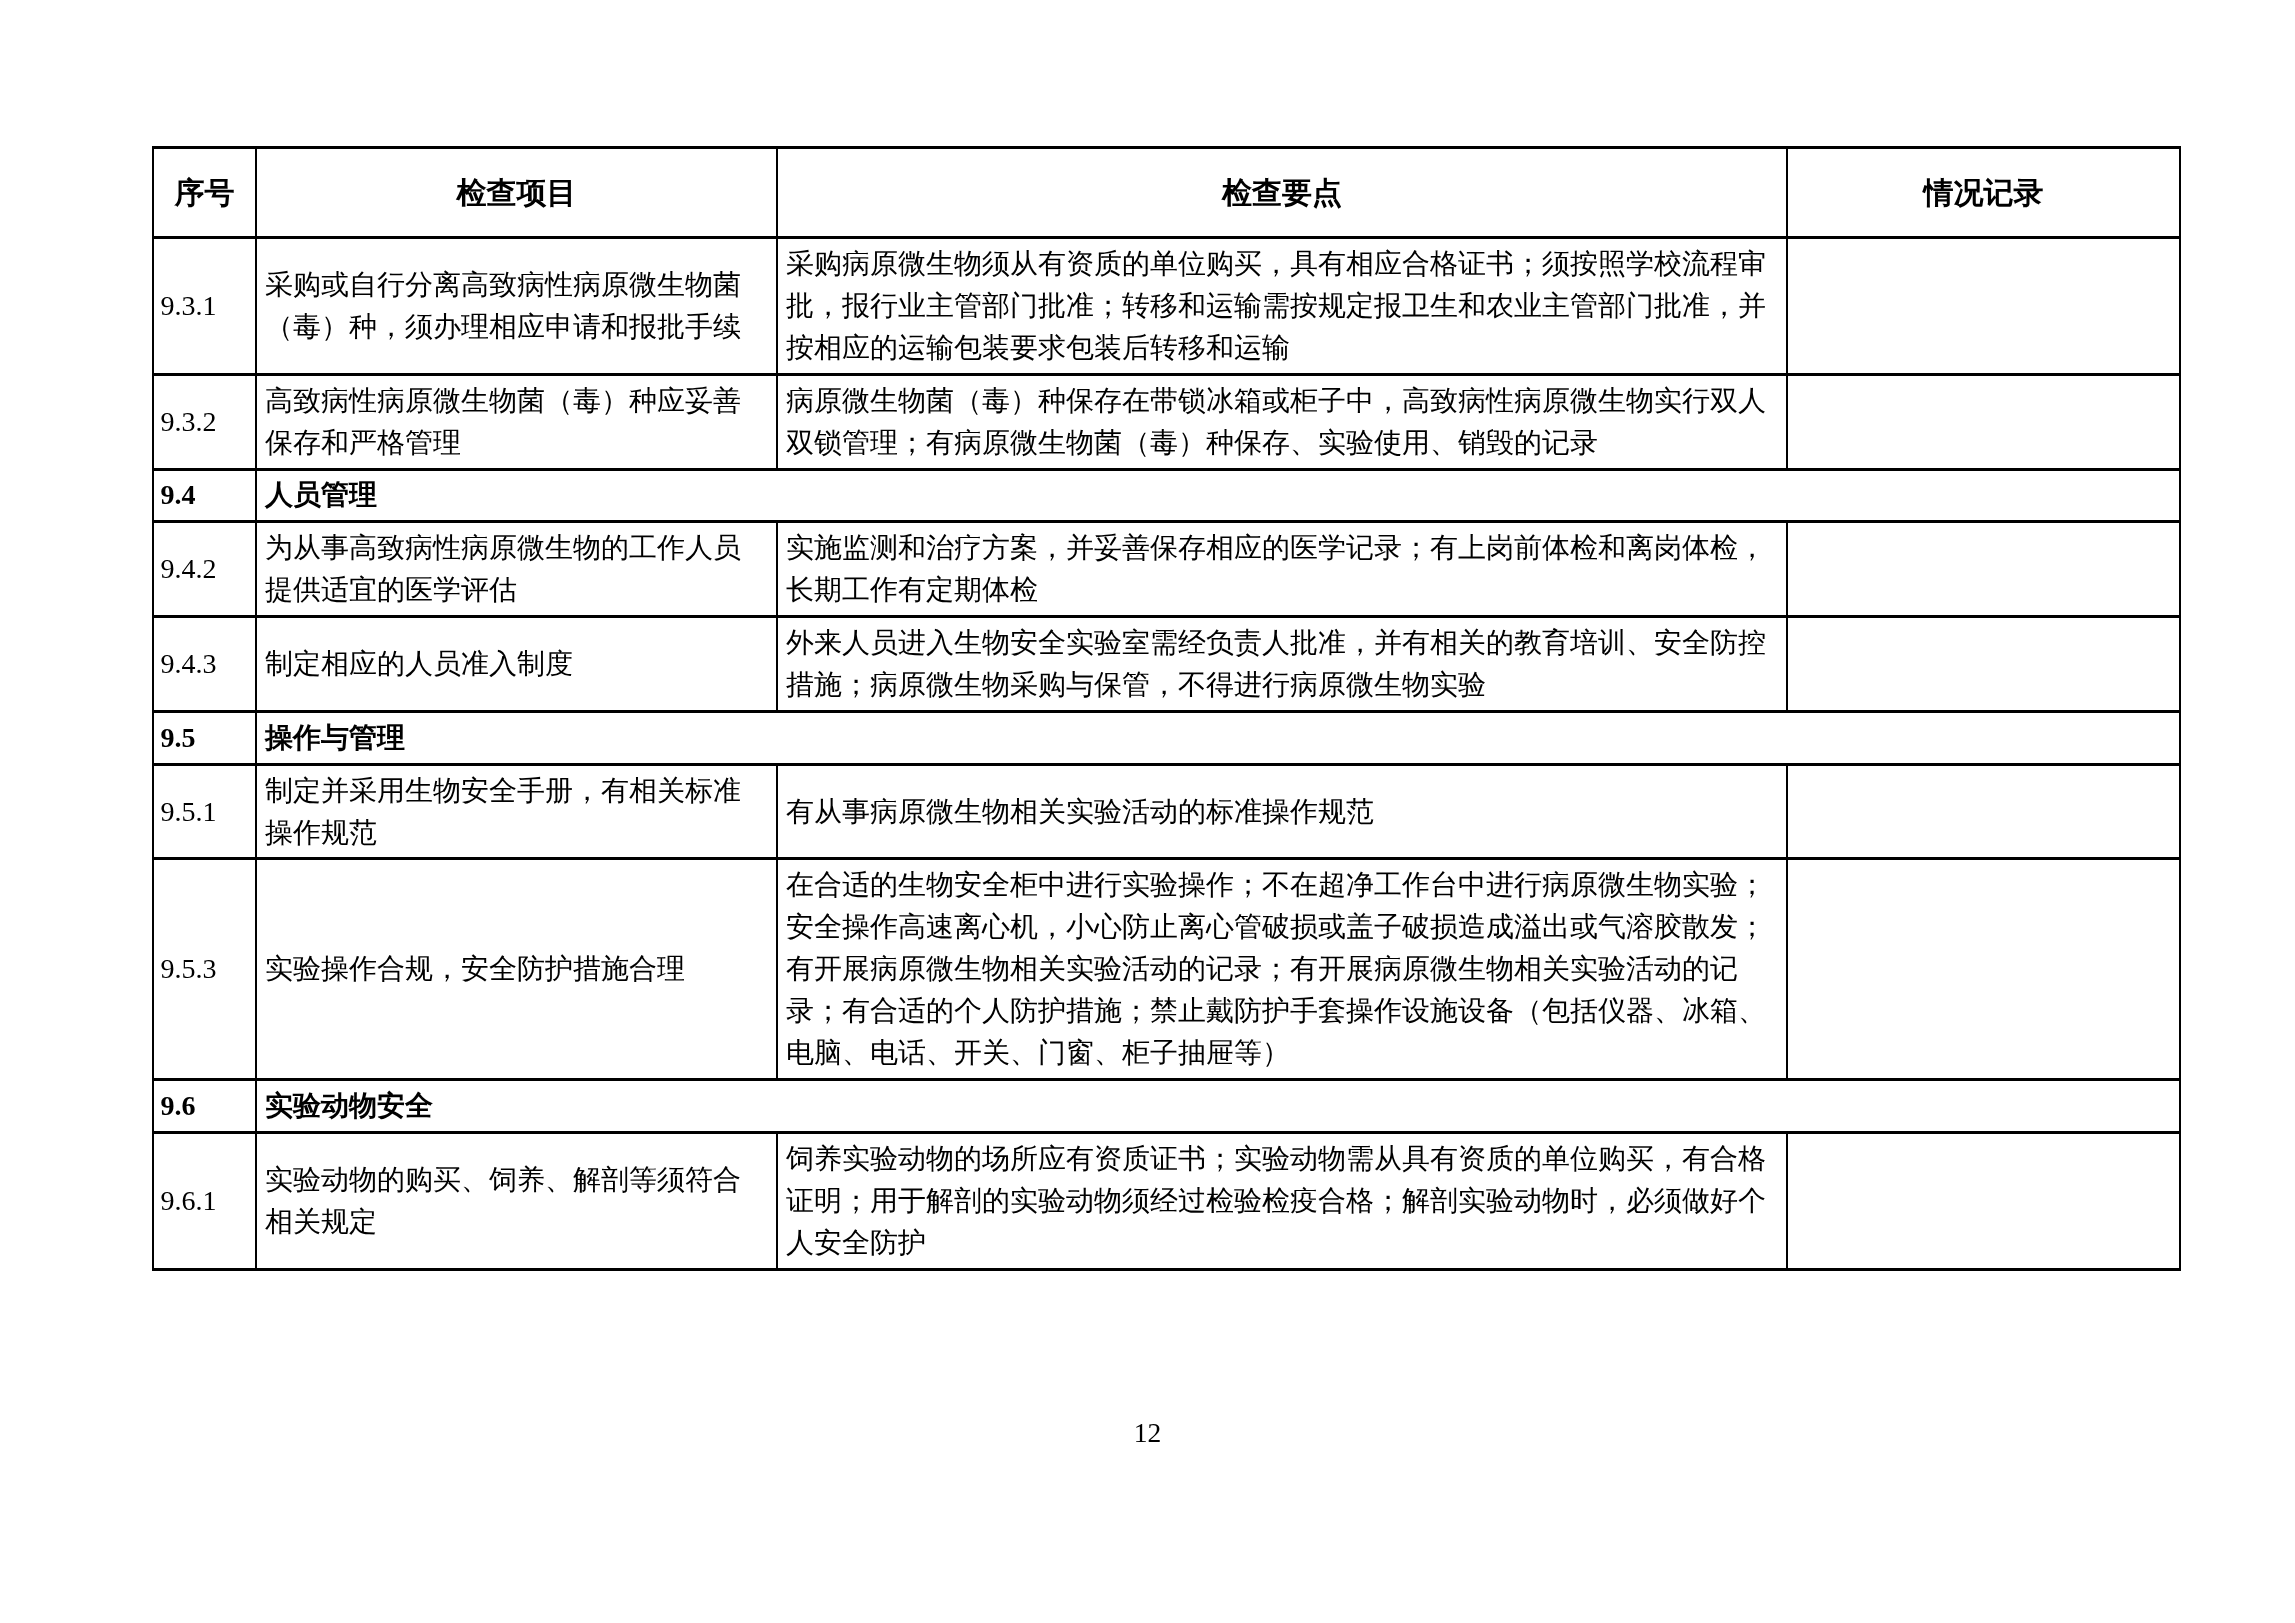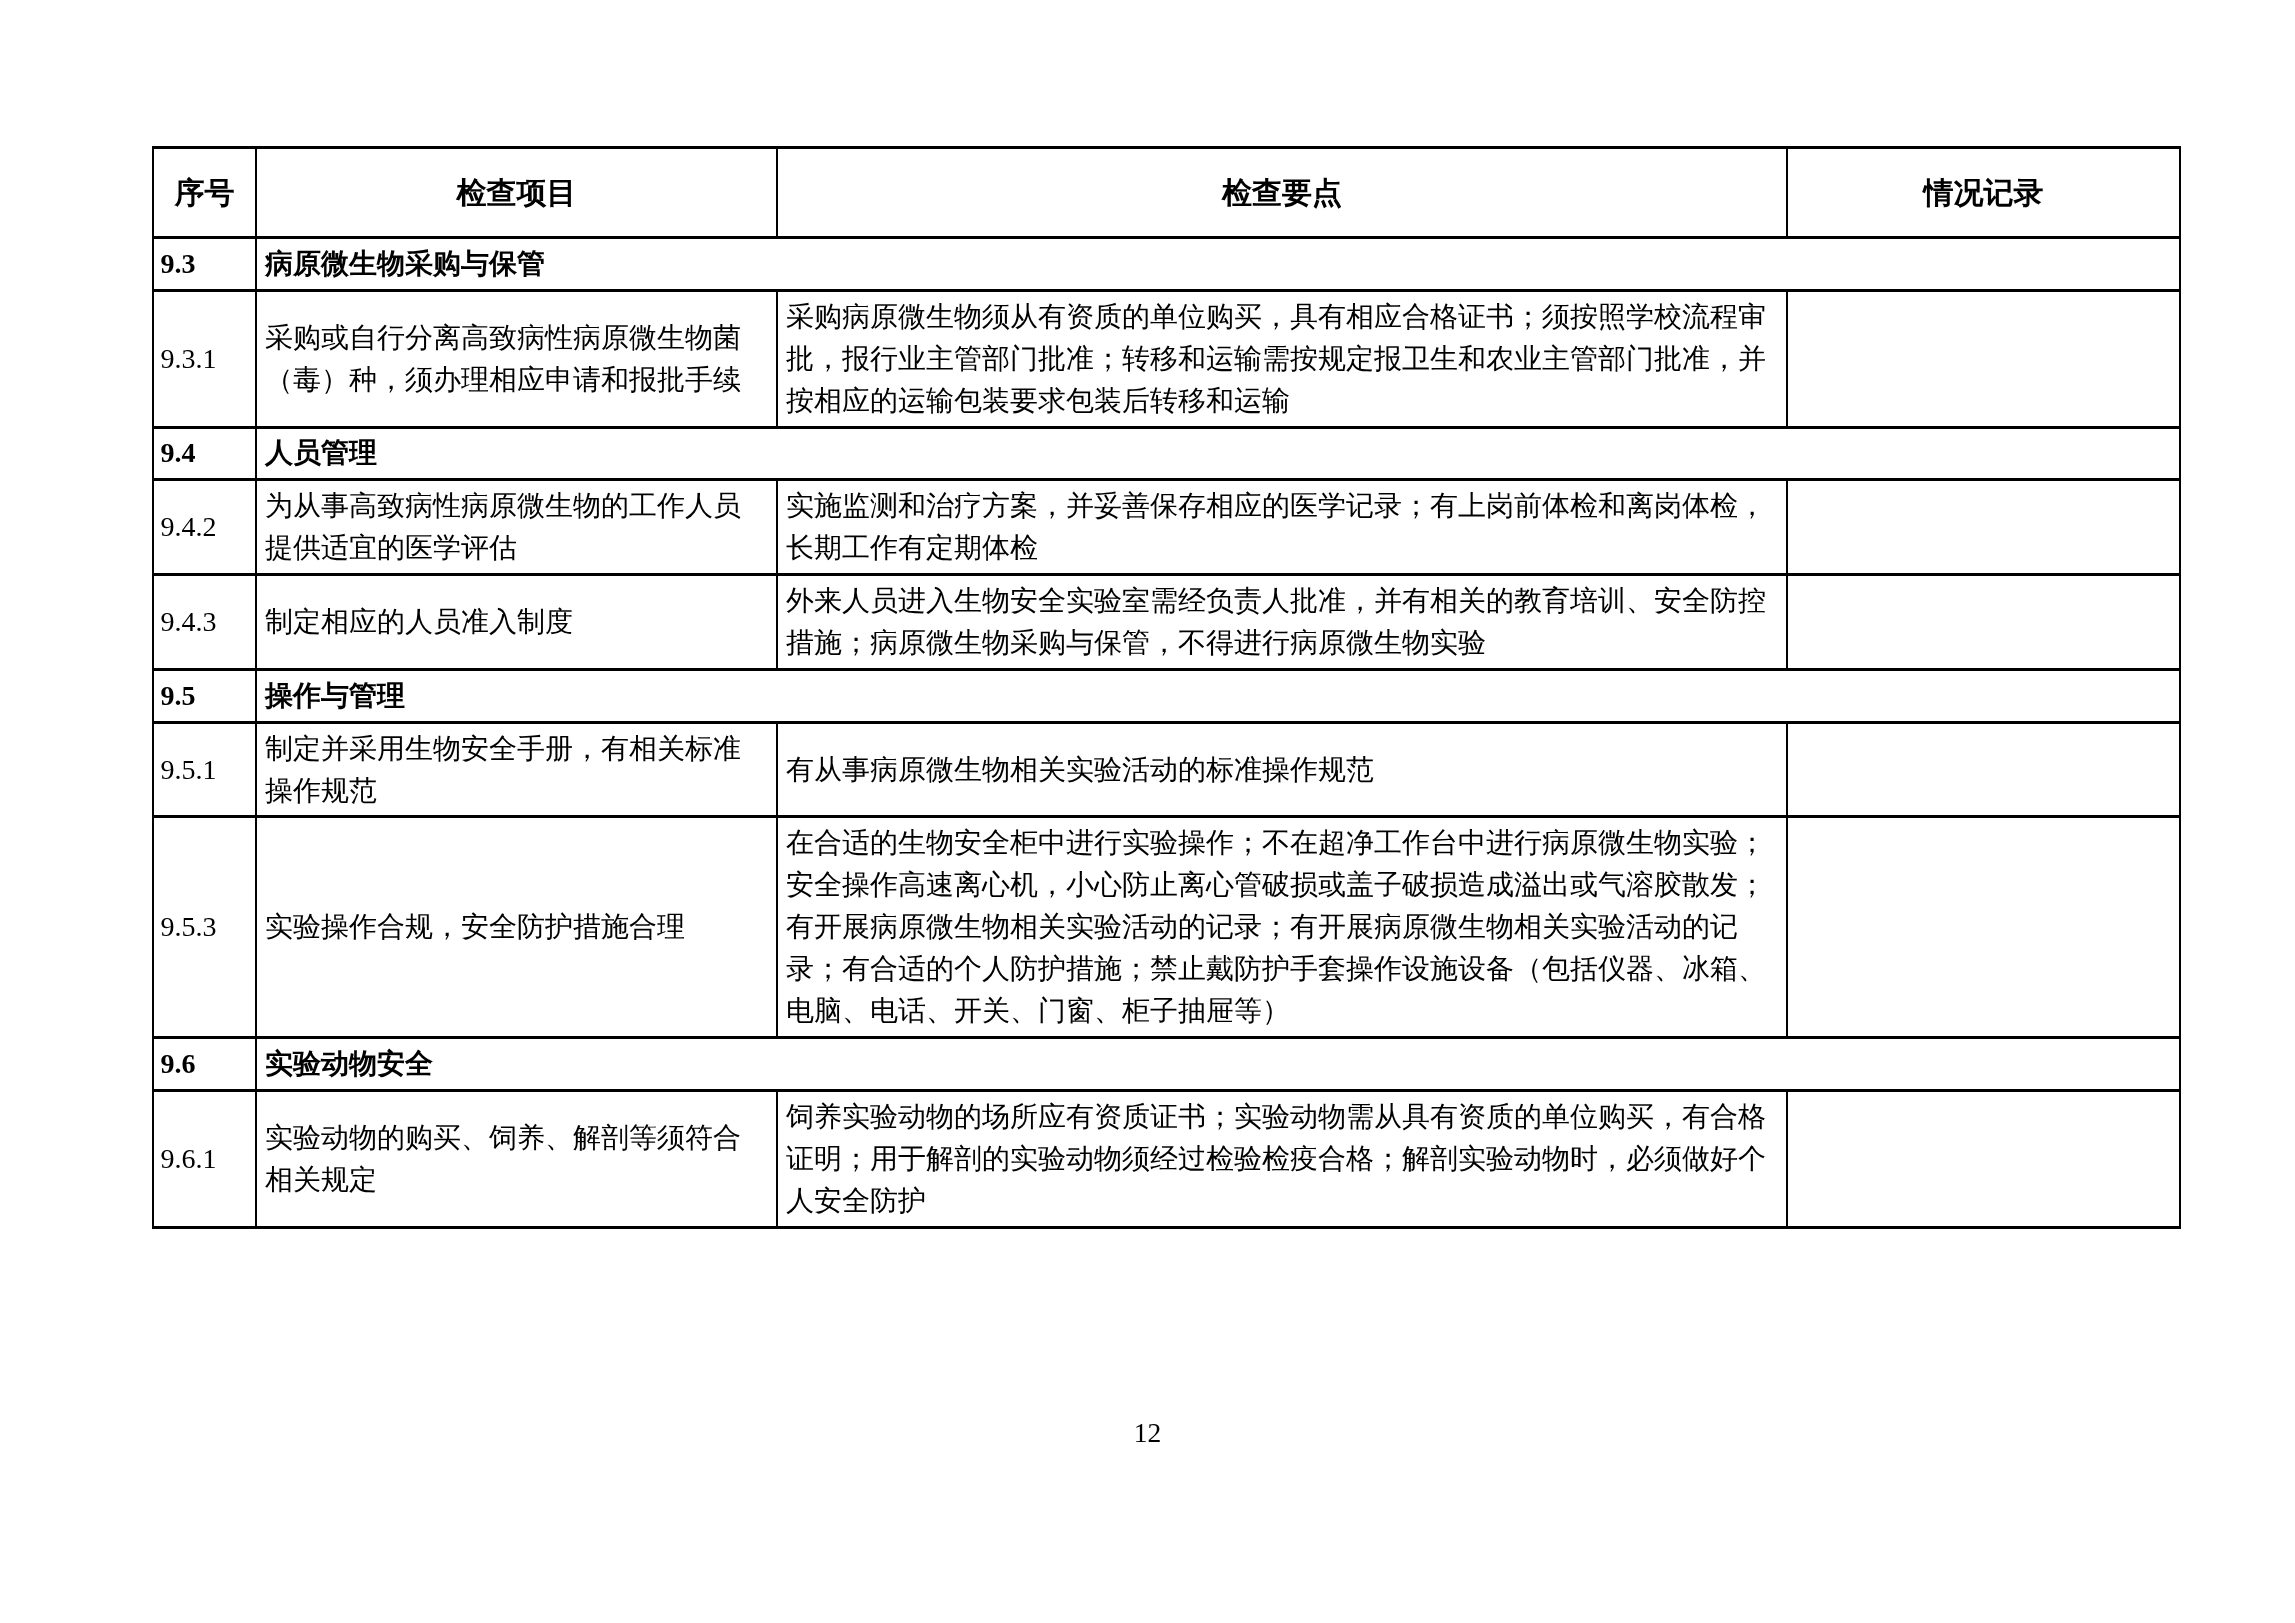--- a/index.html
+++ b/index.html
@@ -76,28 +76,30 @@
     </colgroup>
     <thead>
       <tr>
         <th>序号</th>
         <th>检查项目</th>
         <th>检查要点</th>
         <th>情况记录</th>
       </tr>
     </thead>
     <tbody id="table-body">
-        <tr class="section">
-          <td class="no-cell">9.3</td>
-          <td colspan="3">病原微生物采购与保管</td>
-        </tr>
         <tr class="item">
           <td class="no-cell">9.3.1</td>
           <td>采购或自行分离高致病性病原微生物菌（毒）种，须办理相应申请和报批手续</td>
           <td>采购病原微生物须从有资质的单位购买，具有相应合格证书；须按照学校流程审批，报行业主管部门批准；转移和运输需按规定报卫生和农业主管部门批准，并按相应的运输包装要求包装后转移和运输</td>
+          <td></td>
+        </tr>
+        <tr class="item">
+          <td class="no-cell">9.3.2</td>
+          <td>高致病性病原微生物菌（毒）种应妥善保存和严格管理</td>
+          <td>病原微生物菌（毒）种保存在带锁冰箱或柜子中，高致病性病原微生物实行双人双锁管理；有病原微生物菌（毒）种保存、实验使用、销毁的记录</td>
           <td></td>
         </tr>
         <tr class="section">
           <td class="no-cell">9.4</td>
           <td colspan="3">人员管理</td>
         </tr>
         <tr class="item">
           <td class="no-cell">9.4.2</td>
           <td>为从事高致病性病原微生物的工作人员提供适宜的医学评估</td>
           <td>实施监测和治疗方案，并妥善保存相应的医学记录；有上岗前体检和离岗体检，长期工作有定期体检</td>

